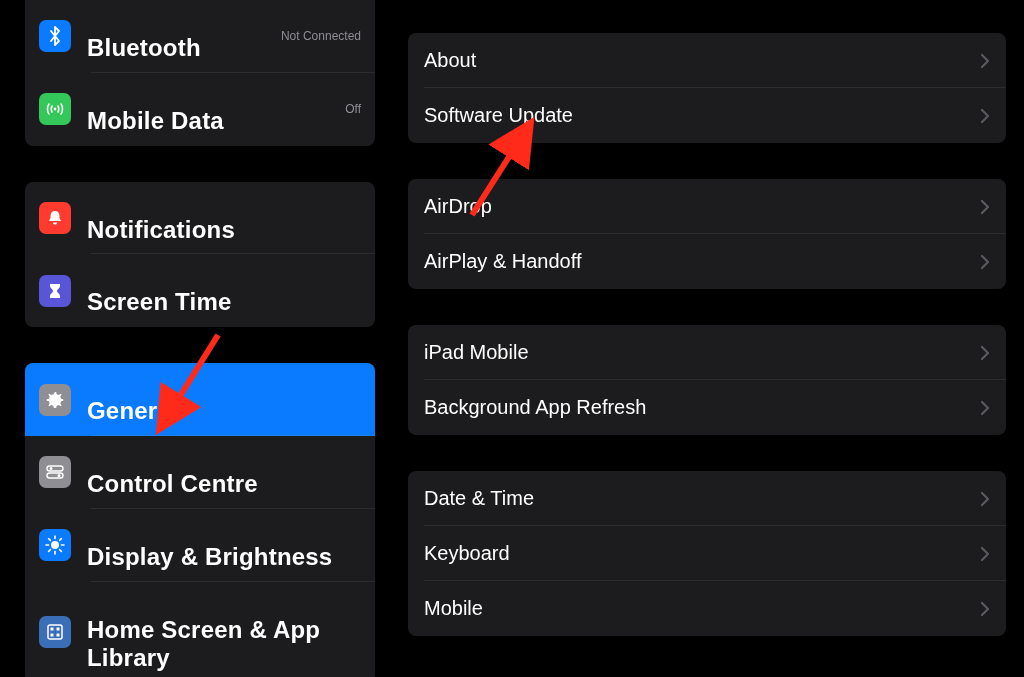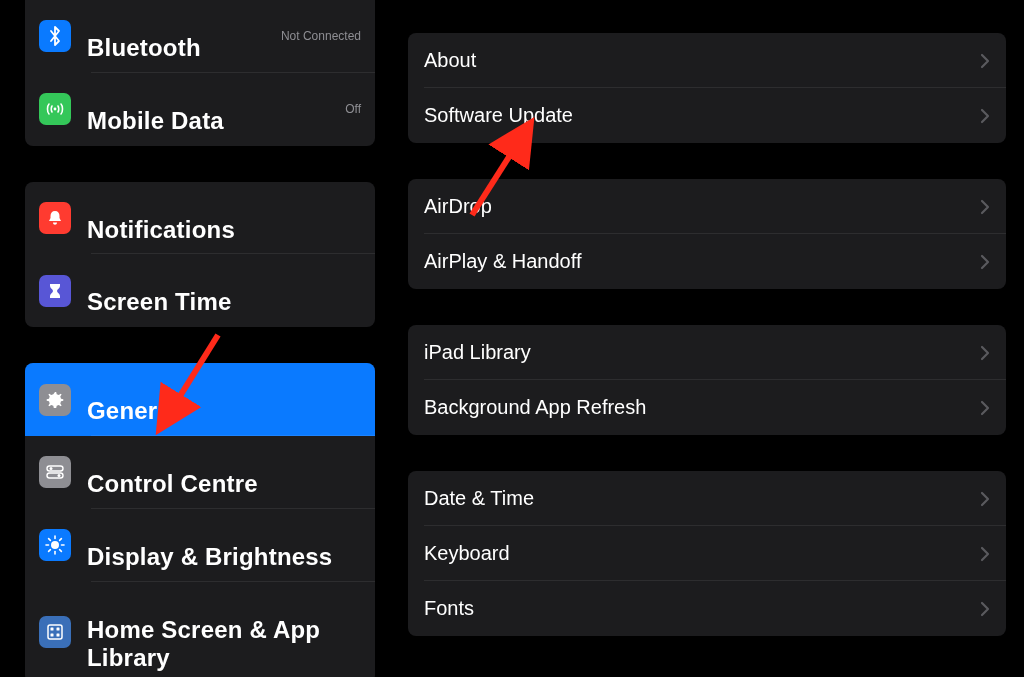--- a/index.html
+++ b/index.html
@@ -232,21 +232,21 @@
       <span class="chevron">
           <svg width="10" height="16" viewBox="0 0 10 16">
             <path d="M2 2 L8 8 L2 14" stroke="#5a5a5e" stroke-width="2.2" fill="none" stroke-linecap="round" stroke-linejoin="round"></path>
           </svg>
         </span>
     </div>
   </div>
 
   <div class="group">
     <div class="row">
-      <span class="main-row-label">iPad Library</span>
+      <span class="main-row-label">iPad Mobile</span>
       <span class="chevron">
           <svg width="10" height="16" viewBox="0 0 10 16">
             <path d="M2 2 L8 8 L2 14" stroke="#5a5a5e" stroke-width="2.2" fill="none" stroke-linecap="round" stroke-linejoin="round"></path>
           </svg>
         </span>
     </div>
     <div class="row">
       <span class="main-row-label">Background App Refresh</span>
       <span class="chevron">
           <svg width="10" height="16" viewBox="0 0 10 16">
@@ -267,21 +267,21 @@
     </div>
     <div class="row">
       <span class="main-row-label">Keyboard</span>
       <span class="chevron">
           <svg width="10" height="16" viewBox="0 0 10 16">
             <path d="M2 2 L8 8 L2 14" stroke="#5a5a5e" stroke-width="2.2" fill="none" stroke-linecap="round" stroke-linejoin="round"></path>
           </svg>
         </span>
     </div>
     <div class="row">
-      <span class="main-row-label">Fonts</span>
+      <span class="main-row-label">Mobile</span>
       <span class="chevron">
           <svg width="10" height="16" viewBox="0 0 10 16">
             <path d="M2 2 L8 8 L2 14" stroke="#5a5a5e" stroke-width="2.2" fill="none" stroke-linecap="round" stroke-linejoin="round"></path>
           </svg>
         </span>
     </div>
   </div>
 
 </div>
 

